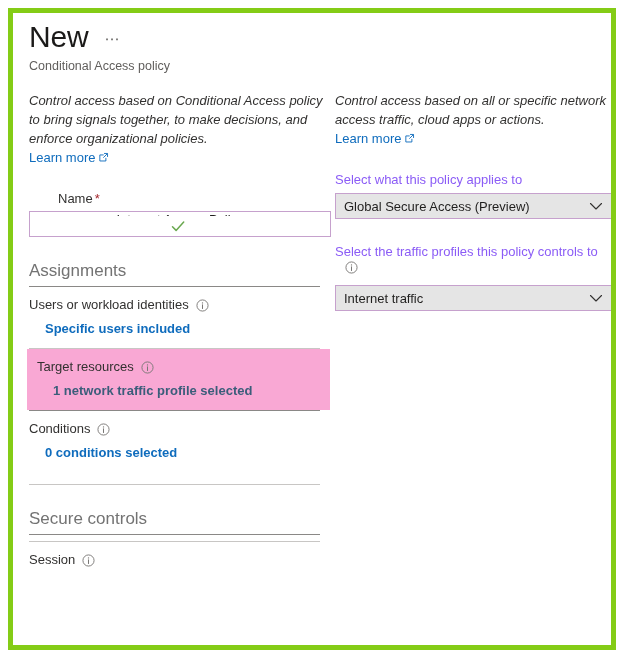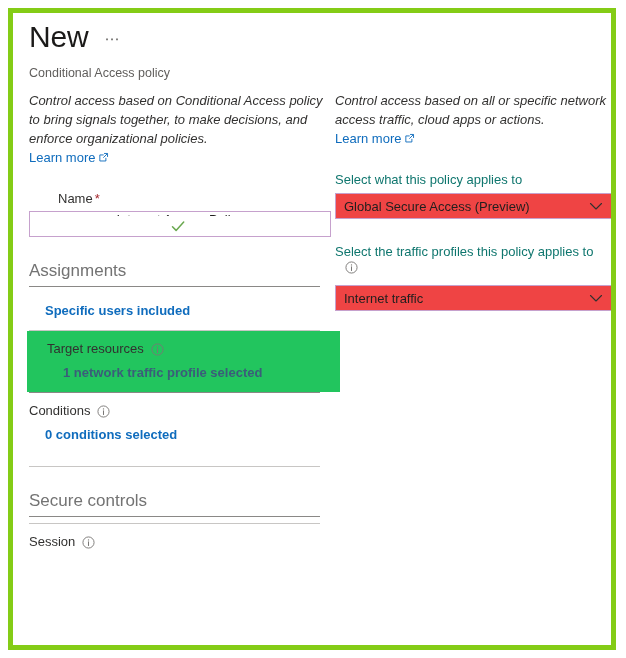--- a/index.html
+++ b/index.html
@@ -51,21 +51,21 @@
     font-size: 15px;
     line-height: 14px;
     color: #605e5c;
     letter-spacing: 1px;
     cursor: pointer;
     user-select: none;
     position: relative;
     top: -3px;
   }
   .page-subtitle {
-    margin-top: 10px;
+    margin-top: 3px;
     font-size: 12.5px;
     line-height: 16px;
     color: #605e5c;
   }
 
   
   .columns {
     position: absolute;
     top: 78px;
     left: 0;
@@ -157,24 +157,24 @@
   .rule-thin {
     height: 1px;
     background: #c8c6c4;
     width: 291px;
   }
   .row {
     padding: 9px 0 2px 0;
     position: relative;
   }
   .row.selected {
-    background: #22c55e;
+    background: #f9a8d4;
     width: 293px;
     margin-left: -2px;
-    padding-left: 20px;
+    padding-left: 10px;
   }
   .row-label {
     font-size: 13px;
     line-height: 18px;
     color: #323130;
     display: flex;
     align-items: center;
   }
   .row-value {
     font-size: 13px;
@@ -193,26 +193,26 @@
     height: 13px;
     margin-left: 7px;
     flex: none;
     cursor: pointer;
   }
 
   
   .ctl-label {
     font-size: 13px;
     line-height: 18px;
-    color: #0f766e;
+    color: #8b5cf6;
   }
   .dropdown {
     height: 26px;
     border: 1px solid #c6a1cd;
-    background: #ef4444;
+    background: #e5e5e5;
     display: flex;
     align-items: center;
     box-sizing: border-box;
     cursor: pointer;
     width: 278px;
   }
   .dropdown .dd-value {
     flex: 1;
     font-size: 13px;
     color: #201f1e;
@@ -274,20 +274,28 @@
             </svg>
         </span>
       </div>
 
       <div class="spacer-24"></div>
 
       <div class="section-title">Assignments</div>
       <div class="rule"></div>
 
       <div class="row">
+        <div class="row-label">
+          <span>Users or workload identities</span>
+          <span class="info-icon"><svg width="13" height="13" viewBox="0 0 14 14">
+                <circle cx="7" cy="7" r="6" fill="none" stroke="#797775" stroke-width="1"></circle>
+                <circle cx="7" cy="4.2" r="0.75" fill="#797775"></circle>
+                <path d="M7 6.3v4" stroke="#797775" stroke-width="1.1" stroke-linecap="round"></path>
+              </svg></span>
+        </div>
         <div class="row-value">Specific users included</div>
       </div>
       <div class="rule-thin"></div>
 
       <div class="row selected">
         <div class="row-label">
           <span>Target resources</span>
           <span class="info-icon"><svg width="13" height="13" viewBox="0 0 14 14">
                 <circle cx="7" cy="7" r="6" fill="none" stroke="#797775" stroke-width="1"></circle>
                 <circle cx="7" cy="4.2" r="0.75" fill="#797775"></circle>
@@ -355,21 +363,21 @@
         <span class="chev">
           <svg width="18" height="18" viewBox="0 0 18 18">
               <path d="M3.5 6.5L9 12l5.5-5.5" fill="none" stroke="#323130" stroke-width="1.1" stroke-linecap="round" stroke-linejoin="round"></path>
             </svg>
         </span>
       </div>
 
       <div class="spacer-24"></div>
 
       <div class="ctl-label">
-        <span>Select the traffic profiles this policy applies to</span>
+        <span>Select the traffic profiles this policy controls to</span>
         <div style="padding-left:10px; line-height:14px;">
           <span class="info-icon" style="margin-left:0;"><svg width="13" height="13" viewBox="0 0 14 14">
                 <circle cx="7" cy="7" r="6" fill="none" stroke="#797775" stroke-width="1"></circle>
                 <circle cx="7" cy="4.2" r="0.75" fill="#797775"></circle>
                 <path d="M7 6.3v4" stroke="#797775" stroke-width="1.1" stroke-linecap="round"></path>
               </svg></span>
         </div>
       </div>
       <div class="spacer-8"></div>
       <div class="dropdown">

